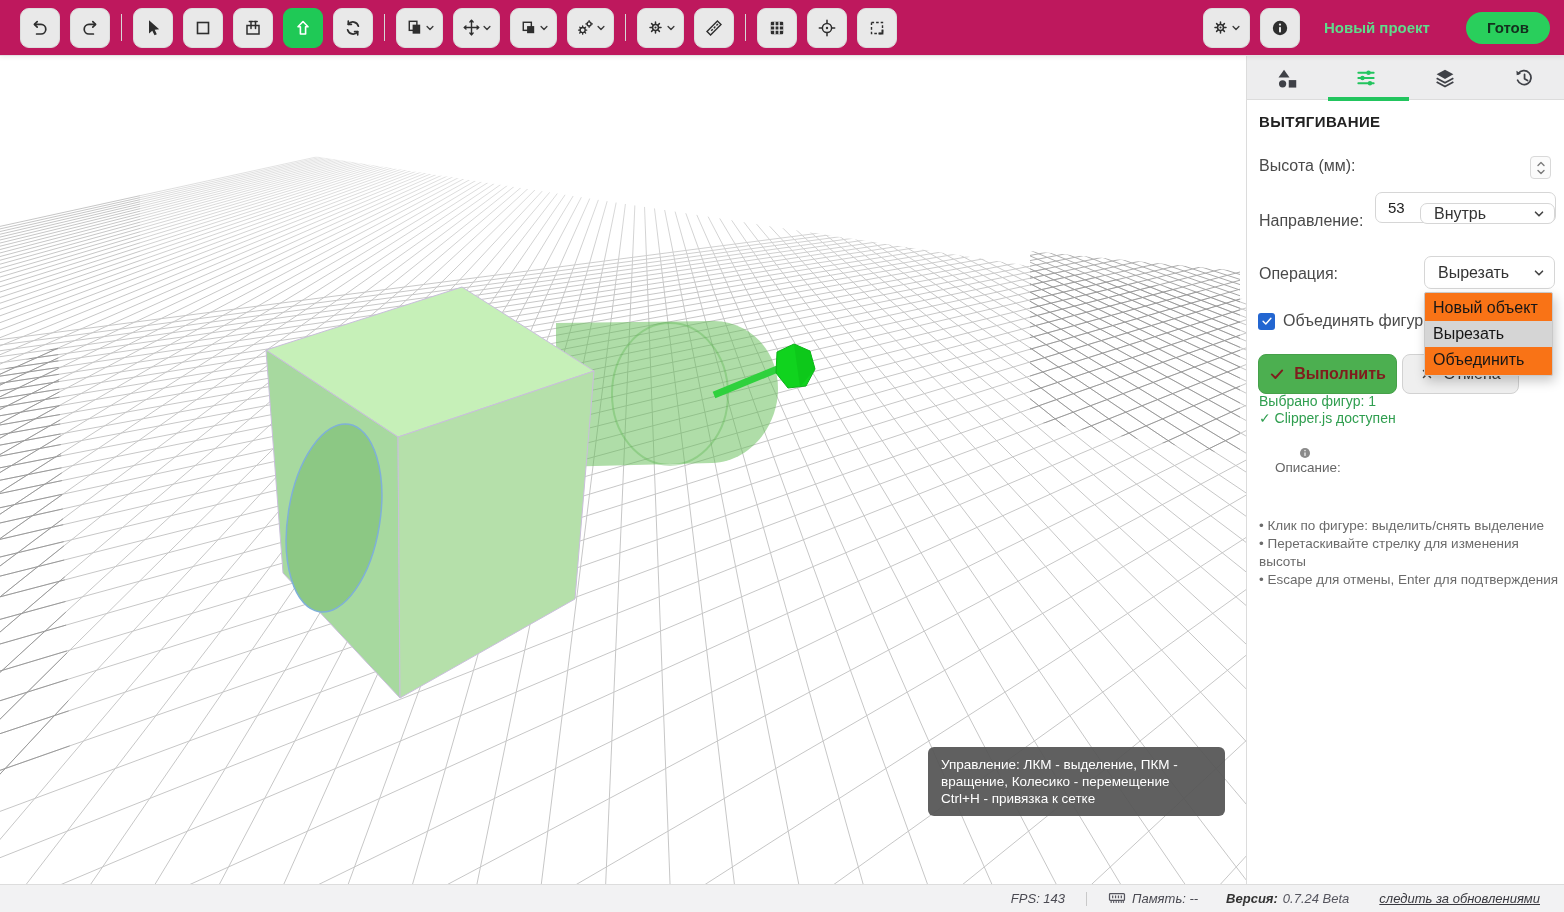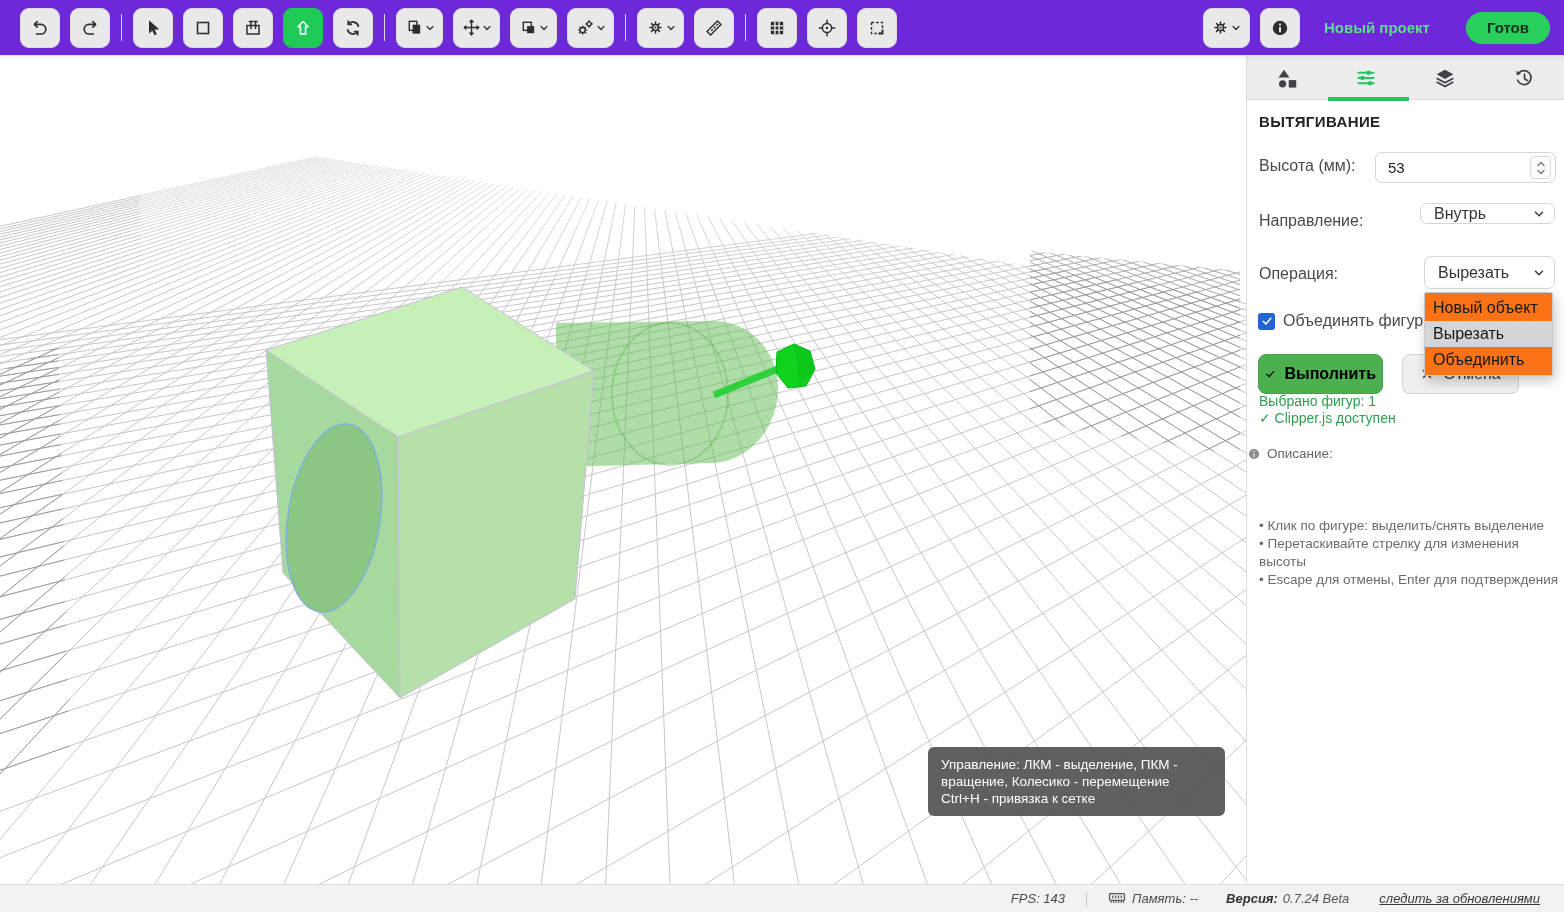--- a/index.html
+++ b/index.html
@@ -1,20 +1,20 @@
 <!DOCTYPE html>
 <html><head>
 <meta charset="utf-8">
 <style>
   html,body{margin:0;padding:0;width:1564px;height:912px;overflow:hidden;position:relative;
     font-family:"Liberation Sans",sans-serif;background:#fff;-webkit-font-smoothing:antialiased;}
   *{box-sizing:border-box;}
 
   
-  .topbar{position:absolute;left:0;top:0;width:1564px;height:56px;background:#6d28d9;
+  .topbar{position:absolute;left:0;top:0;width:1564px;height:56px;background:#be185d;
     border-bottom:1px solid #e2e2e2;box-shadow:0 1px 5px rgba(0,0,0,.08);
     display:flex;align-items:center;padding-left:20px;z-index:6;}
   .tbtn{width:40px;height:40px;border:1px solid #dcdcdc;background:#e9e9e9;border-radius:9px;
     display:flex;align-items:center;justify-content:center;color:#2e2e2e;margin-right:10px;flex:0 0 auto;}
   .tbtn.wide{width:47px;}
   .tbtn.active{background:#1fc956;border-color:#1fc956;color:#fff;}
   .tbtn svg{display:block;}
   .chev{margin-left:1px;color:#3a3a3a;}
   .tsep{width:1px;height:27px;background:#d6d6d6;margin:0 11px 0 1px;flex:0 0 auto;}
   .top-right{margin-left:auto;display:flex;align-items:center;padding-right:14px;}
@@ -34,47 +34,47 @@
   .tabbar{position:absolute;left:0;top:0;right:0;height:44px;background:#ededee;
     border-bottom:1px solid #dcdcdc;display:flex;}
   .tab{flex:1;display:flex;align-items:center;justify-content:center;color:#3f4147;}
   .tab.active{color:#22c55e;}
   .tab-underline{position:absolute;left:81px;top:41px;width:81px;height:4px;background:#22c55e;}
   .p-abs{position:absolute;}
   .p-title{left:12px;top:57px;font-size:15px;font-weight:bold;letter-spacing:.4px;color:#222;}
   .p-label{font-size:16px;color:#4a4a4a;white-space:nowrap;}
   .height-wrap{left:128px;top:96px;width:181px;height:31px;}
   .height-wrap input{width:100%;height:100%;border:1px solid #d6d6d6;border-radius:7px;background:#fff;
-    padding:0 32px 0 12px;font-size:15px;color:#222;font-family:"Liberation Sans",sans-serif;outline:none;}
+    padding:0 32px 0 12px;font-size:15px;color:#222;font-family:"Liberation Sans",sans-serif;outline:none;margin-top:40px;}
   .spinner{position:absolute;right:5px;top:4px;width:21px;height:23px;border:1px solid #d9d9d9;
     border-radius:4px;background:#fbfbfb;display:flex;flex-direction:column;align-items:center;
     justify-content:center;color:#7b7b7b;}
   .selectbox{border:1px solid #d6d6d6;border-radius:7px;background:#fff;display:flex;align-items:center;
     padding:0 30px 0 13px;font-size:16px;color:#333;position:absolute;}
   .selectbox .sel-chev{position:absolute;right:9px;top:50%;margin-top:-6px;color:#444;}
   .dir-select{left:173px;top:147px;width:135px;height:21px;}
   .op-select{left:177px;top:200px;width:131px;height:33px;}
   .dropdown{position:absolute;left:177px;top:236px;width:129px;background:#f97316;border:1px solid #c9c9c9;
     border-radius:2px;box-shadow:2px 5px 12px rgba(0,0,0,.22);z-index:30;padding:2px 0;}
   .dd-item{height:26px;line-height:26px;padding:0 8px;font-size:16px;color:#161616;white-space:nowrap;}
   .dd-item.selected{background:#d5d5d5;}
   .merge-row{left:11px;top:256px;display:flex;align-items:center;}
   .cbx{width:17px;height:17px;background:#2366d1;border-radius:3px;display:flex;align-items:center;
     justify-content:center;color:#fff;flex:0 0 auto;}
   .merge-label{font-size:16px;color:#4a4a4a;margin-left:8px;white-space:nowrap;}
   .btn{border-radius:8px;display:flex;align-items:center;justify-content:center;font-size:16px;position:absolute;}
-  .btn-exec{left:11px;top:298px;width:125px;height:40px;background:#4caf50;border:1px solid #46a04a;
-    color:#000000;font-weight:600;}
+  .btn-exec{left:11px;top:298px;width:139px;height:40px;background:#4caf50;border:1px solid #46a04a;
+    color:#7f1d1d;font-weight:600;}
   .btn-exec .bic{margin-right:9px;}
   .btn-cancel{left:155px;top:298px;width:117px;height:40px;background:#efefef;border:1px solid #d2d2d2;color:#333;}
   .btn-cancel .bic{margin-right:9px;color:#444;}
   .green-info{color:#2f9e4f;font-size:14px;white-space:nowrap;}
   .sel-info{left:12px;top:337px;}
   .clip-info{left:12px;top:354px;}
-  .desc-head{left:0;top:390px;color:#666;font-size:13.5px;display:flex;align-items:center;}
+  .desc-head{left:28px;top:390px;color:#666;font-size:13.5px;display:flex;align-items:center;flex-direction:column;}
   .desc-head .dic{color:#8a8a8a;margin-right:6px;display:flex;}
   .desc-text{left:12px;top:408px;width:290px;color:#6b6b6b;font-size:13.5px;line-height:16.5px;}
   .hints{left:12px;top:461px;width:300px;margin:0;padding:0;list-style:none;color:#6b6b6b;
     font-size:13.5px;line-height:18px;}
   .hints li::before{content:"• ";}
 
   
   .statusbar{position:absolute;left:0;top:884px;width:1564px;height:28px;background:#f2f2f3;
     border-top:1px solid #ddd;display:flex;align-items:center;justify-content:flex-end;
     padding-right:24px;font-size:13px;color:#4a4a52;z-index:6;font-style:italic;}

